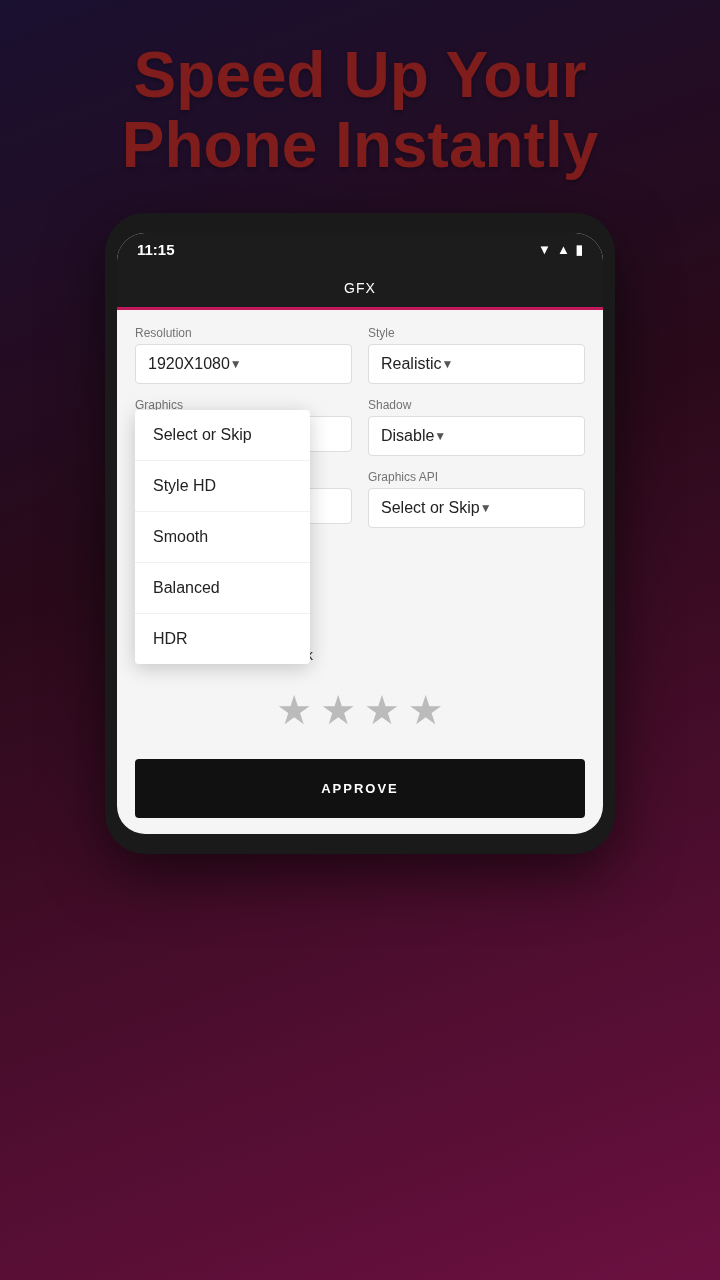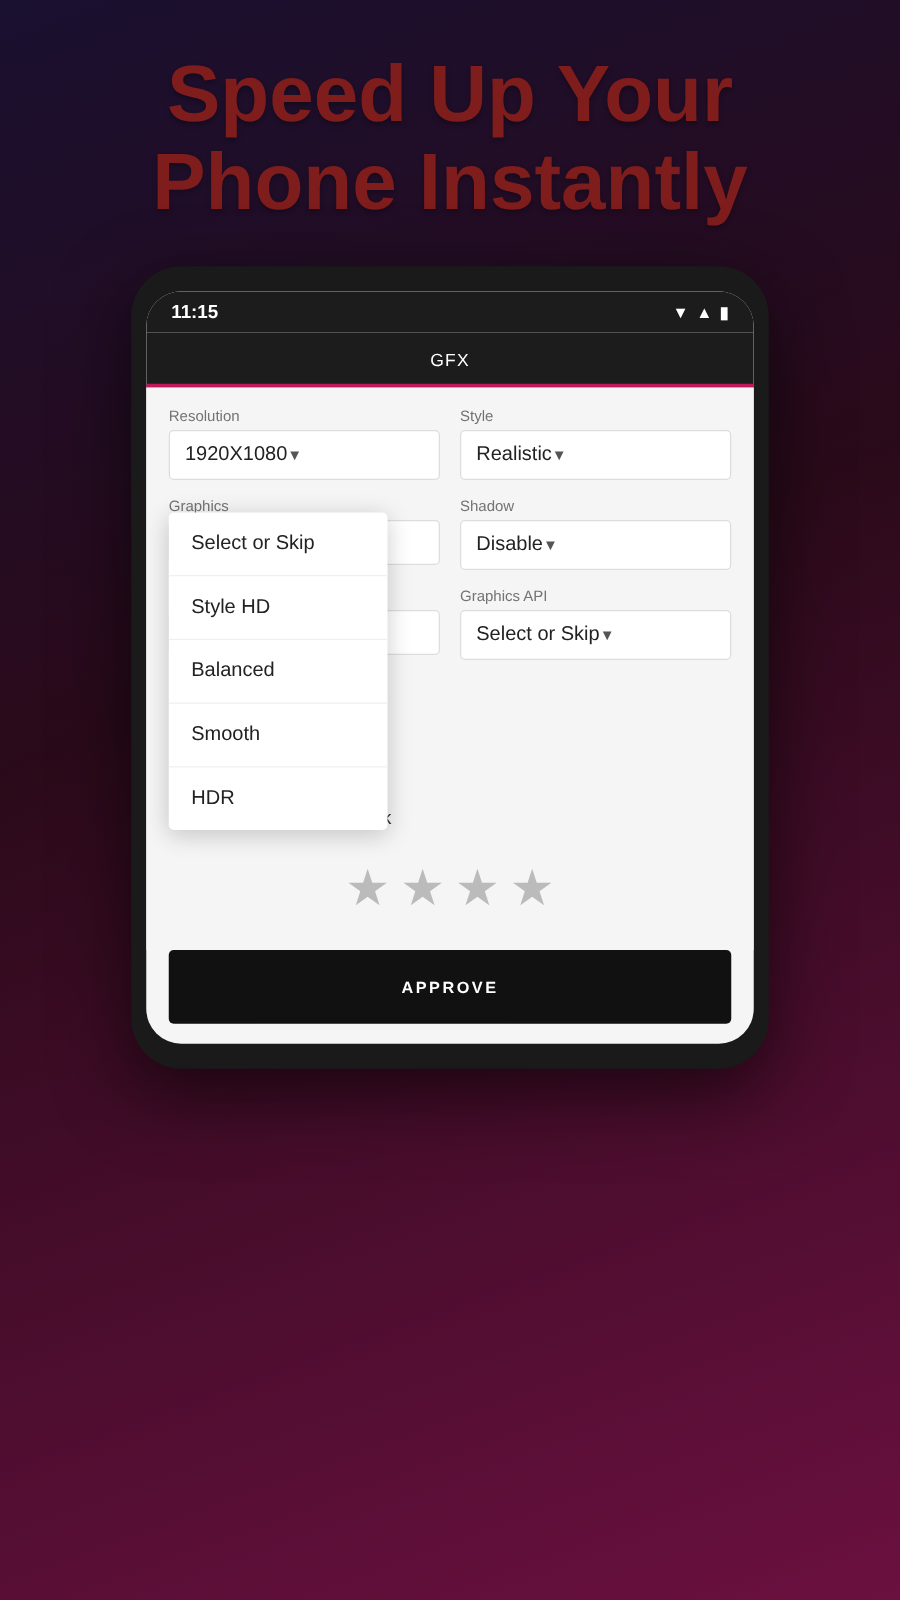--- a/index.html
+++ b/index.html
@@ -305,22 +305,22 @@
           <div class="form-select">
             <span>Select or Skip</span>
             <span class="chevron">▼</span>
           </div>
         </div>
       </div>
 
       <div class="dropdown-menu">
         <div class="dropdown-item">Select or Skip</div>
         <div class="dropdown-item">Style HD</div>
+        <div class="dropdown-item">Smooth</div>
         <div class="dropdown-item">Balanced</div>
-        <div class="dropdown-item">Smooth</div>
         <div class="dropdown-item">HDR</div>
       </div>
 
       <div class="list-item-row">
         <span>ptimization</span>
       </div>
       <div class="list-item-row">
         <span>ettings</span>
       </div>
       <div class="list-item-row">

